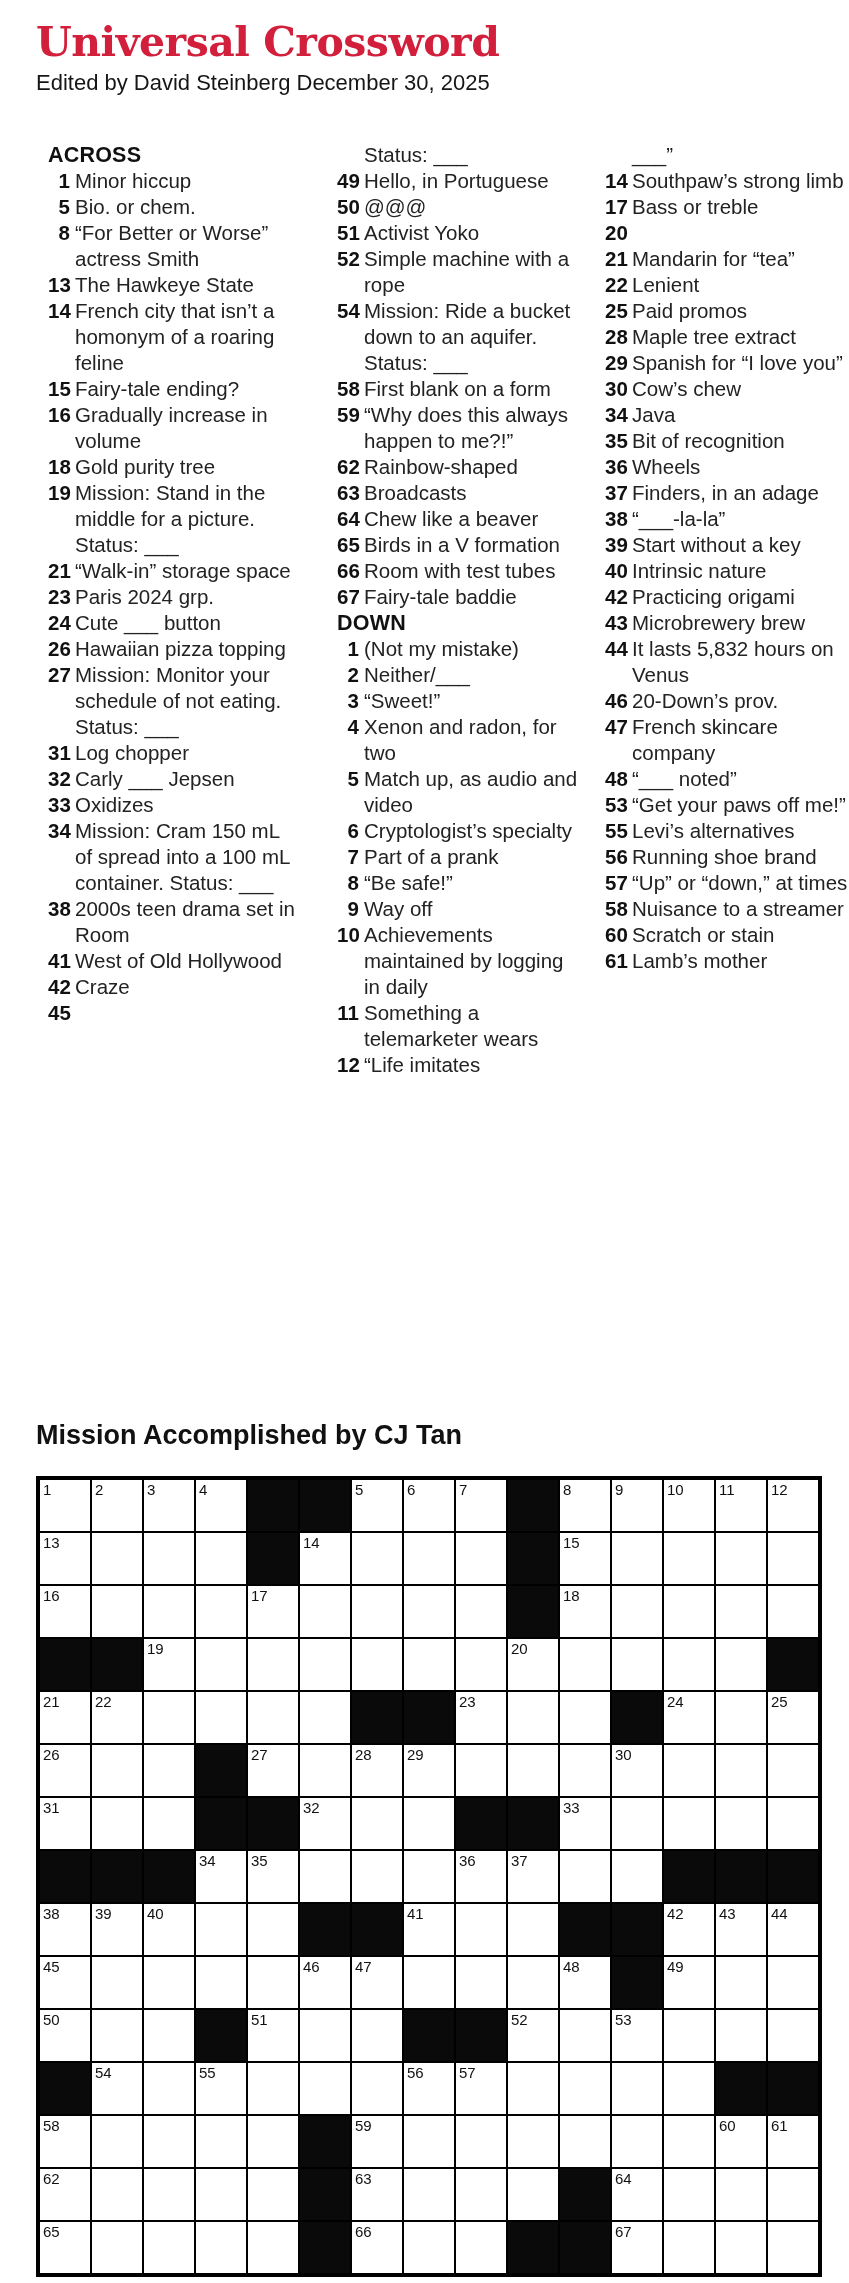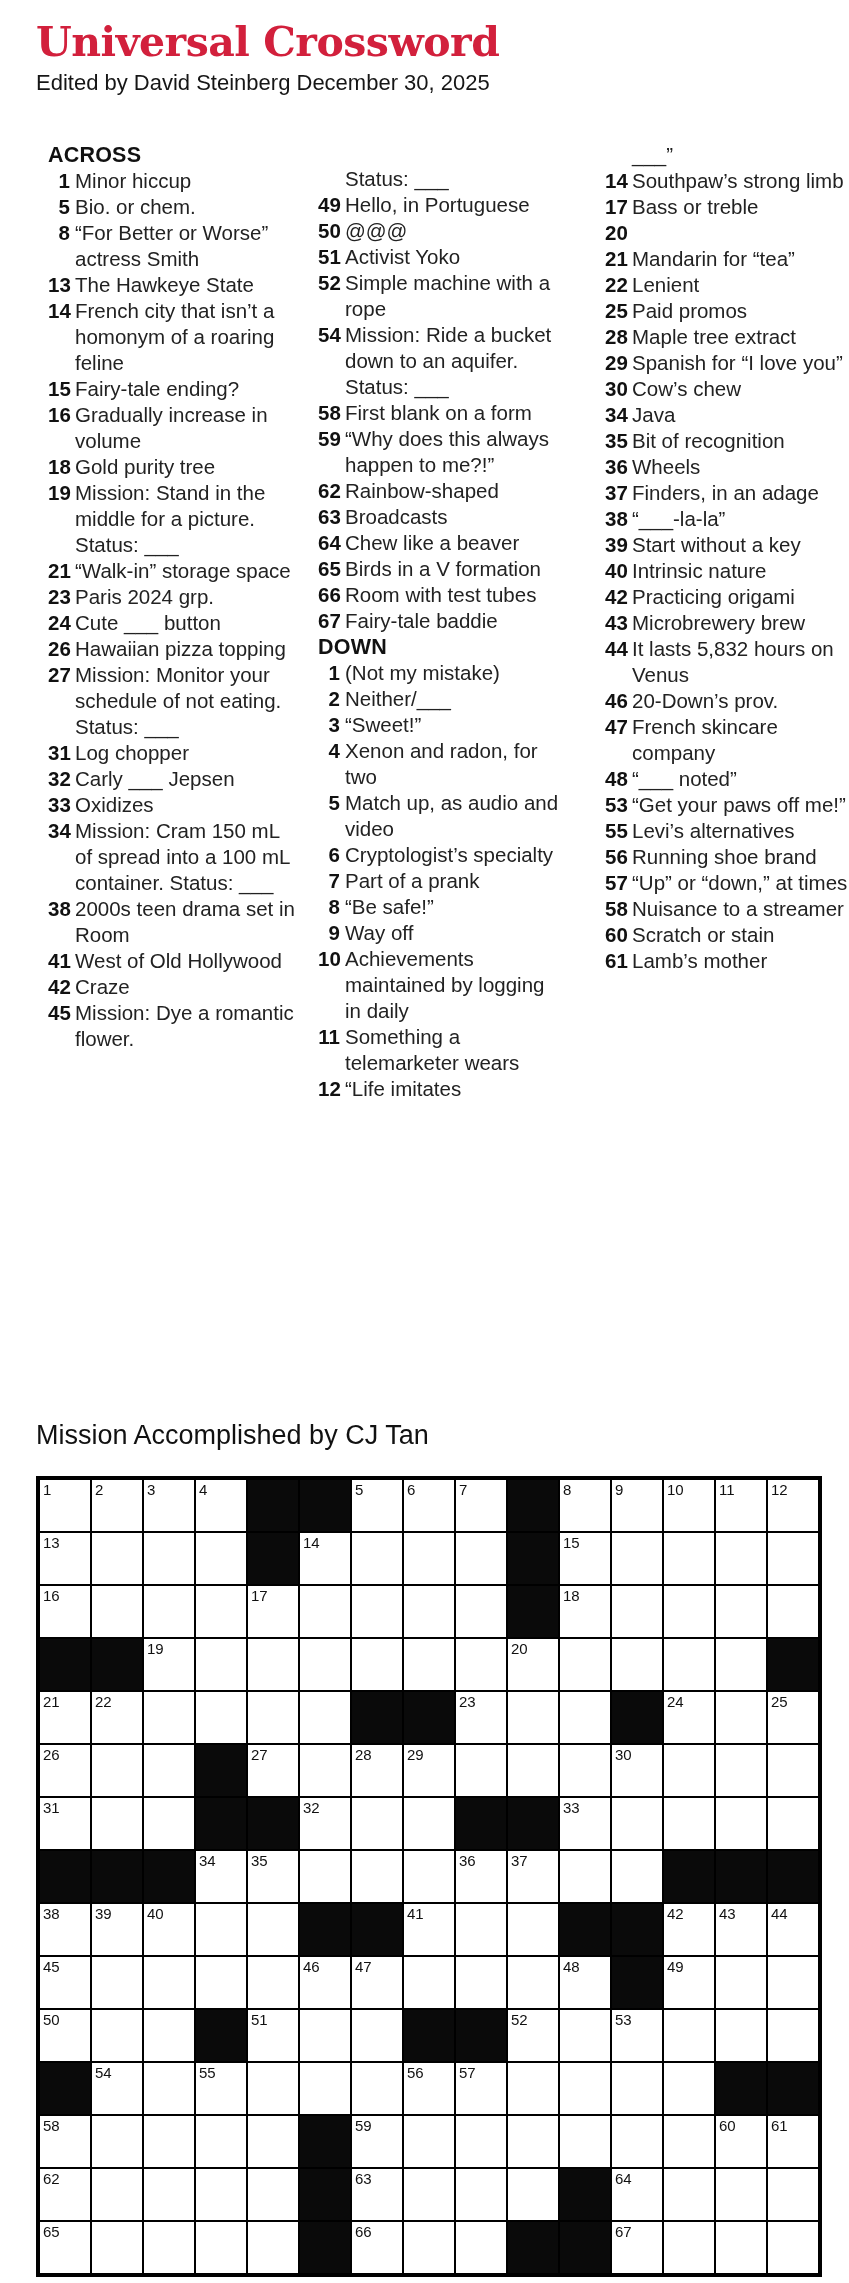--- a/index.html
+++ b/index.html
@@ -12,31 +12,31 @@
     font-family:"DejaVu Serif", serif;
     font-weight:700; font-size:41px; letter-spacing:-0.5px;
   }
   .masthead-sub {
     position:absolute; left:36px; top:70px;
     font-size:22px; color:#161616;
   }
 
   .clue-col { position:absolute; top:142px; font-size:20.5px; line-height:26px; color:#222; }
   .col-1 { left:48px;  width:247px; }
-  .col-2 { left:318px; width:247px;margin-top:24px; }
+  .col-2 { left:337px; width:247px; }
   .col-3 { left:589px; width:256px;margin-left:16px; }
 
   .section-header { font-weight:700; font-size:21.5px; letter-spacing:0.2px; color:#111; }
   .clue { display:flex; }
   .clue-num { width:27px; min-width:27px; text-align:right; font-weight:700; padding-right:5px; color:#111; }
   .clue-txt { flex:1; }
 
   .puzzle-title {
     position:absolute; left:36px; top:1420px;
-    font-weight:400; font-size:27px; color:#111;
+    font-weight:700; font-size:27px; color:#111;
   }
 
   .grid {
     position:absolute; left:36px; top:1476px;
     display:grid;
     grid-template-columns:repeat(15, 50px);
     grid-auto-rows:51px;
     gap:2px; padding:2px;
     background:#000; border:2px solid #000;
     width:786px;
@@ -138,21 +138,20 @@
       <div class="clue">
         <span class="clue-num">41</span>
         <span class="clue-txt">West of Old Hollywood</span>
       </div>
       <div class="clue">
         <span class="clue-num">42</span>
         <span class="clue-txt">Craze</span>
       </div>
       <div class="clue">
         <span class="clue-num">45</span>
-        <span class="clue-txt">Mission: Dye a romantic flower.</span>
       </div>
     </div>
   <div class="clue-col col-2" id="clue-col-1">
       <div class="clue">
         <span class="clue-num"></span>
         <span class="clue-txt">Status: ___</span>
       </div>
       <div class="clue">
         <span class="clue-num">49</span>
         <span class="clue-txt">Hello, in Portuguese</span>

